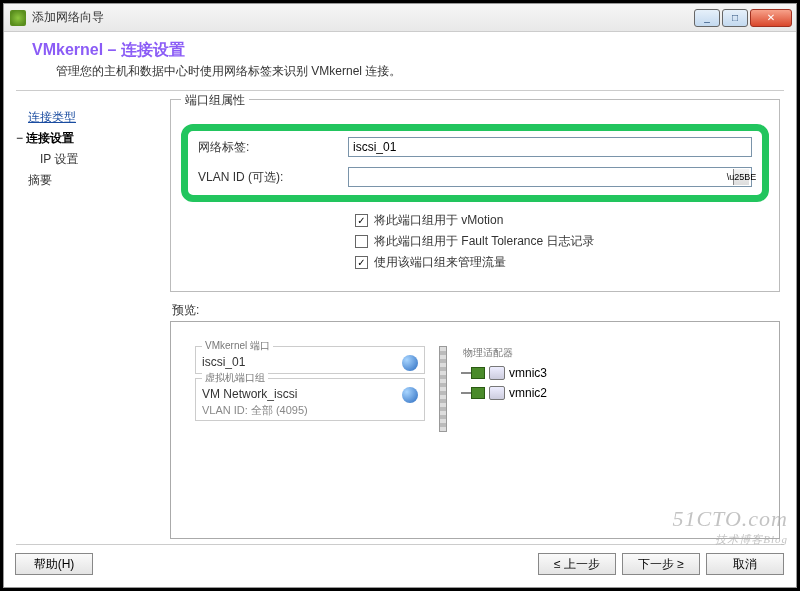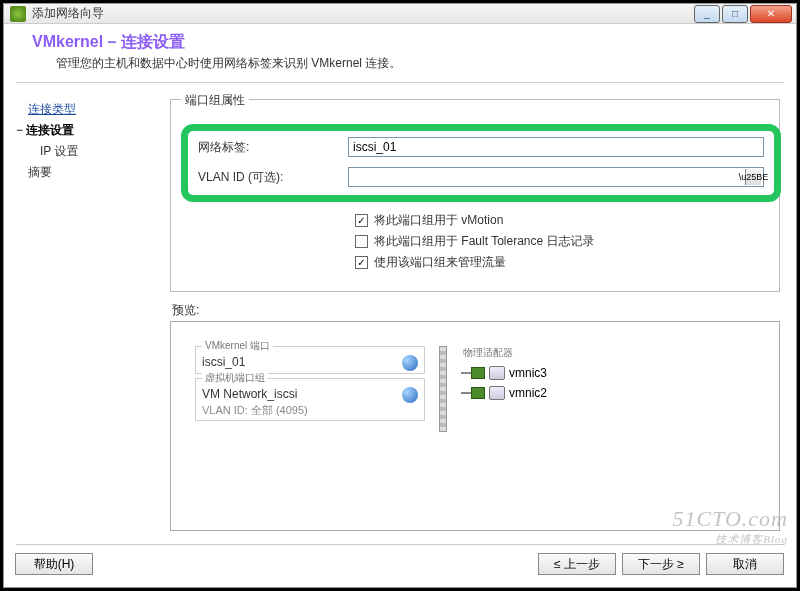--- a/index.html
+++ b/index.html
@@ -1,20 +1,20 @@
 <!DOCTYPE html>
 <html><head>
 <meta charset="utf-8">
 <style>
 * { box-sizing: border-box; margin: 0; padding: 0; }
 body { font-family: "Microsoft YaHei", Tahoma, sans-serif; font-size: 12px; background: #000; width: 800px; height: 591px; overflow: hidden; position: relative; }
 .outer { position: absolute; left: 3px; top: 3px; width: 794px; height: 585px; background: #fff; border: 1px solid #999; }
 
 
-.titlebar { height: 20px; background: linear-gradient(#f6f6f6,#e8e8e8); border-bottom: 1px solid #ccc; display: flex; align-items: center; padding: 0 4px 0 6px; }
+.titlebar { height: 28px; background: linear-gradient(#f6f6f6,#e8e8e8); border-bottom: 1px solid #ccc; display: flex; align-items: center; padding: 0 4px 0 6px; }
 .title-icon { width: 16px; height: 16px; margin-right: 6px; background: radial-gradient(circle,#8dc63f 0%,#5a8e1e 70%); border-radius:2px; }
 .title-text { flex: 1; color: #333; font-size: 12px; }
 .win-btns { display: flex; gap: 2px; }
 .win-btn { width: 26px; height: 18px; border: 1px solid #666; border-radius: 3px; display: flex; align-items: center; justify-content: center; font-size: 10px; }
 .win-btn.min { background: linear-gradient(#e6f0fa,#c3d9ef); color:#2a4d7a; }
 .win-btn.max { background: linear-gradient(#e6f0fa,#c3d9ef); color:#2a4d7a; }
 .win-btn.close { background: linear-gradient(#f7a18a,#d9472b); color:#fff; border-color:#a03020; width: 42px; }
 
 
 .hdr { padding: 8px 20px 10px 28px; }
@@ -25,21 +25,21 @@
 
 .body { display: flex; padding: 8px 12px 0 12px; height: 448px; }
 .sidebar { width: 150px; padding-top: 8px; }
 .side-item { padding: 2px 0 2px 12px; font-size: 12px; }
 .side-link { color: #1a4ca0; text-decoration: underline; cursor: pointer; text-align: center; }
 .side-bold { font-weight: bold; color: #000; padding-left: 0; }
 .side-bold::before { content: "\2212"; display: inline-block; width: 10px; font-weight: normal; }
 .side-plain { color: #333; padding-left: 24px; }
 
 .main { flex: 1; display: flex; flex-direction: column; }
-.group { border: 1px solid #bbb; margin: 8px 4px 6px 4px; position: relative; padding: 28px 2px 16px 14px; }
+.group { border: 1px solid #bbb; margin: 0 4px 6px 4px; position: relative; padding: 28px 14px 16px 14px; }
 .group-legend { position: absolute; top: -8px; left: 10px; background: #fff; padding: 0 4px; font-size: 12px; color: #333; }
 .highlight { border: 7px solid #22c55e; border-radius: 12px; padding: 6px 10px 4px 10px; margin: -4px -4px 10px -4px; }
 .row { display: flex; align-items: center; margin-bottom: 10px; }
 .row .lbl { width: 150px; color: #333; }
 .input-text { flex:1; border: 1px solid #7a94aa; height: 20px; padding: 0 4px; font-size: 12px; background: #fff; }
 .select-wrap { flex:1; position: relative; }
 .select { width: 100%; border: 1px solid #7a94aa; height: 20px; background: #fff; display: flex; align-items: center; justify-content: flex-end; padding-right: 2px; }
 .select-btn { width: 16px; height: 16px; border-left: 1px solid #888; display: flex; align-items: center; justify-content: center; font-size: 9px; background: linear-gradient(#f4f4f4,#ddd); }
 .cbrow { display: flex; align-items: center; margin: 4px 0 4px 170px; font-size: 12px; color: #333; }
 .cb { width: 13px; height: 13px; border: 1px solid #666; margin-right: 6px; display: flex; align-items: center; justify-content: center; font-size: 10px; background:#fff; }

